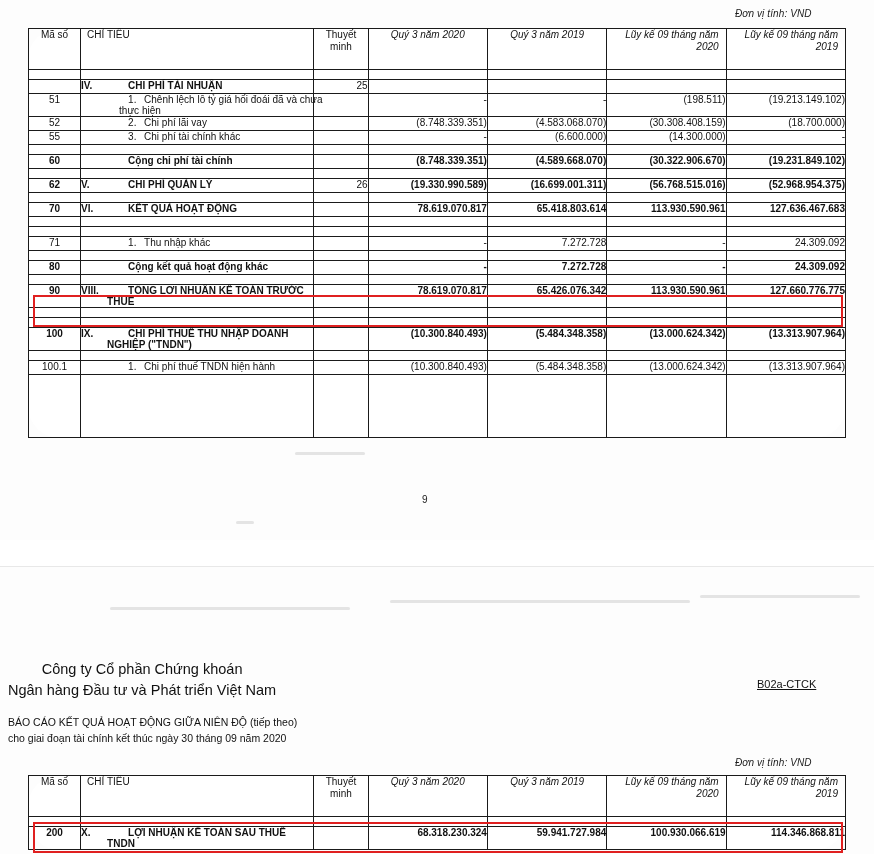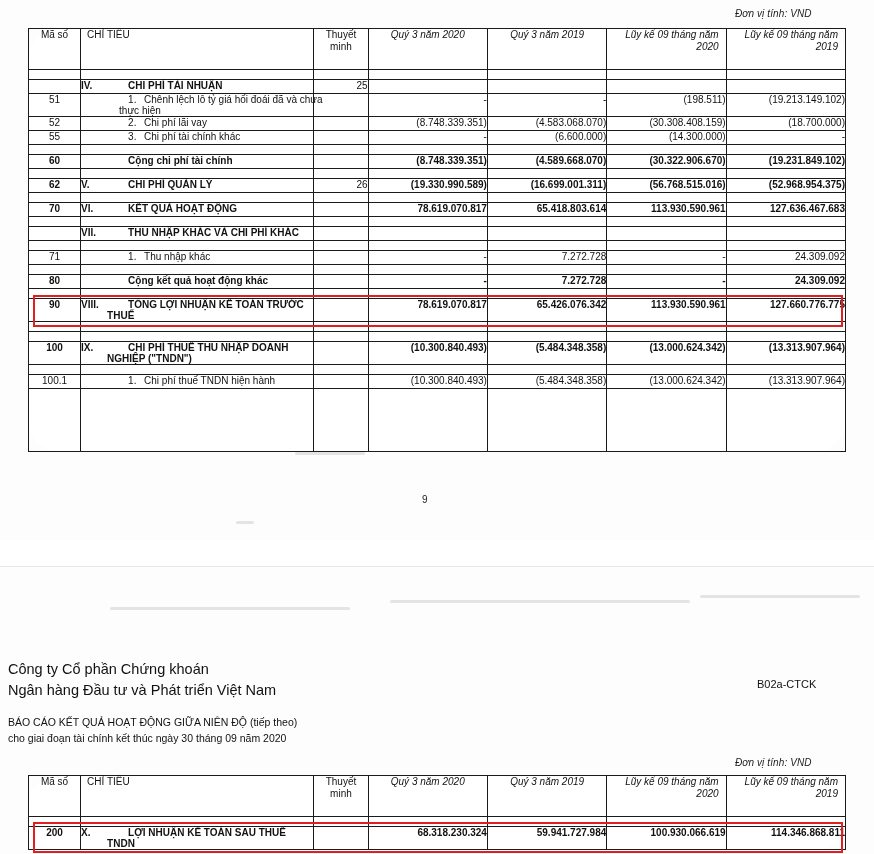--- a/index.html
+++ b/index.html
@@ -302,29 +302,20 @@
         </tr>
         <tr class="spacer">
           <td></td>
           <td></td>
           <td class="mid"></td>
           <td class="mid"></td>
           <td class="mid"></td>
           <td class="mid"></td>
           <td class="mid"></td>
         </tr>
-        <tr class="row">
-          <td class="cell-code b"></td>
-          <td class="cell-label b"><span class="rom">VII.</span><span>THU NHẬP KHÁC VÀ CHI PHÍ KHÁC</span></td>
-          <td class="cell-note"></td>
-          <td class="cell-num first b"></td>
-          <td class="cell-num b"></td>
-          <td class="cell-num b"></td>
-          <td class="cell-num b"></td>
-        </tr>
         <tr class="spacer">
           <td></td>
           <td></td>
           <td class="mid"></td>
           <td class="mid"></td>
           <td class="mid"></td>
           <td class="mid"></td>
           <td class="mid"></td>
         </tr>
         <tr class="row">
@@ -440,26 +431,26 @@
 </div>
 
 <div class="gap"></div>
 
 <div class="scan2">
 
   <div class="smudge" style="left:110px; top:40px; width:240px; height:3px;"></div>
   <div class="smudge" style="left:390px; top:33px; width:300px; height:3px;"></div>
   <div class="smudge" style="left:700px; top:28px; width:160px; height:3px;"></div>
 
-  <div class="co-name" style="left:8px; top:92px;">
+  <div class="co-name" style="left:8px; top:92px;text-align:center;">
     <div>Công ty Cổ phần Chứng khoán</div>
     <div>Ngân hàng Đầu tư và Phát triển Việt Nam</div>
   </div>
 
-  <div class="form-code" style="left:757px; top:111px;">B02a-CTCK</div>
+  <div class="form-code" style="left:757px; top:111px;text-decoration:underline;">B02a-CTCK</div>
 
   <div class="report-title" style="left:8px; top:148px;">
     <div>BÁO CÁO KẾT QUẢ HOẠT ĐỘNG GIỮA NIÊN ĐỘ (tiếp theo)</div>
     <div>cho giai đoạn tài chính kết thúc ngày 30 tháng 09 năm 2020</div>
   </div>
 
   <div class="unit-line" style="left:735px; top:190px;">Đơn vị tính: VND</div>
 
   <table class="fin" id="table2" style="left:28px; top:208px; width:818px;">
     <colgroup>

